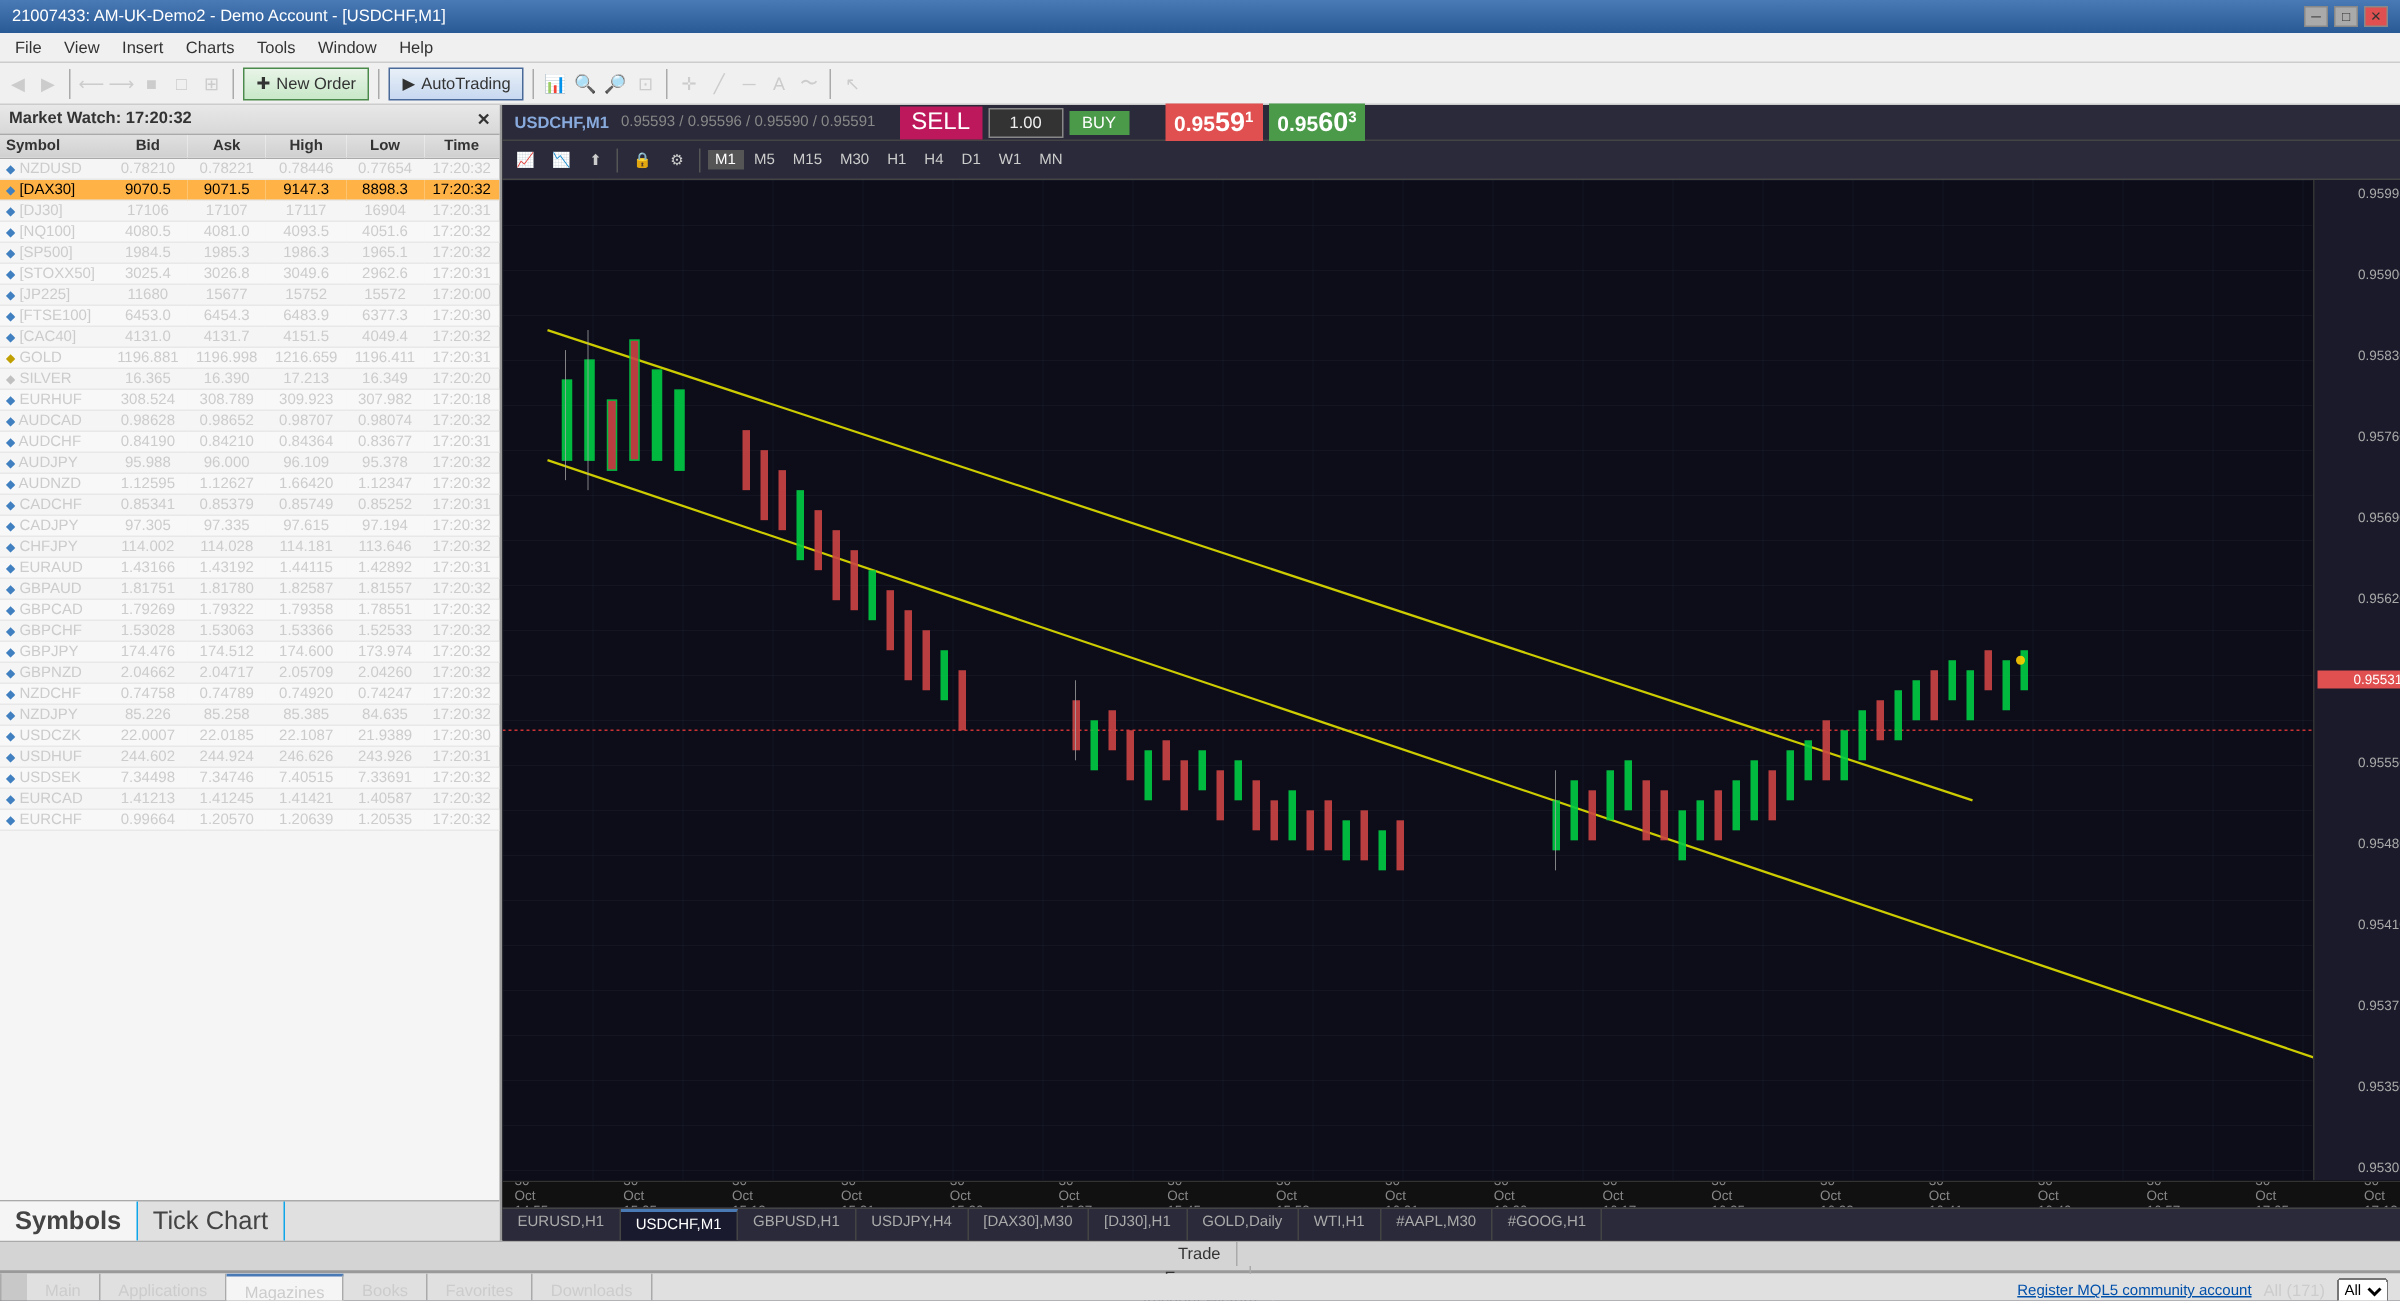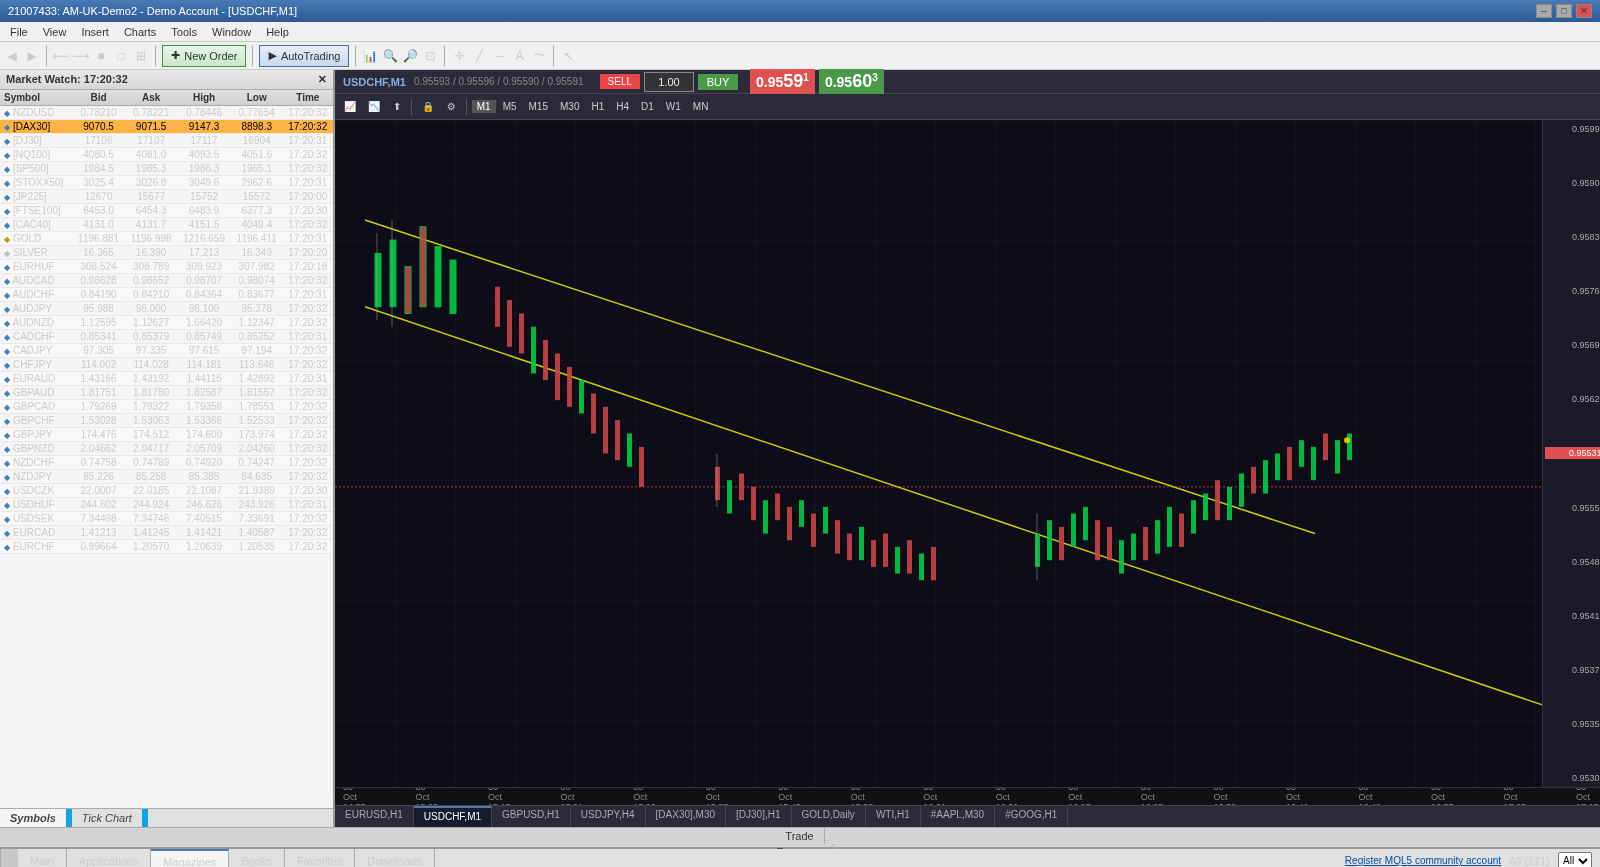--- a/index.html
+++ b/index.html
@@ -105,25 +105,24 @@
     .row-normal:nth-child(even) { background: #f8f8f8; }
 
     
     #market-watch-tabs {
       display: flex;
       background: #e0e0e0;
       border-top: 1px solid #aaa;
     }
     .mw-tab {
       padding: 3px 10px;
-      font-size: 11px;
+      font-size: 17px;
       cursor: pointer;
-      border-right: 6px solid #0ea5e9;
+      border-right: 1px solid #0ea5e9;
       color: #444;
-      font-style: italic;
     }
     .mw-tab.active {
       background: #f5f5f5;
       font-weight: bold;
     }
 
     
     #chart-area {
       flex: 1;
       display: flex;
@@ -133,25 +132,25 @@
     #chart-header {
       background: #2a2a3a;
       padding: 2px 8px;
       display: flex;
       align-items: center;
       gap: 8px;
       border-bottom: 1px solid #444;
       height: 24px;
     }
     .sell-btn {
-      background: #ef4444;
+      background: #be185d;
       color: white;
       border: none;
       padding: 2px 8px;
-      font-size: 10px;
+      font-size: 16px;
       cursor: pointer;
       min-width: 40px;
     }
     .buy-btn {
       background: #4a9a4a;
       color: white;
       border: none;
       padding: 2px 8px;
       font-size: 11px;
       cursor: pointer;
@@ -464,21 +463,21 @@
             <tr class="row-normal">
     <td><span style="color:#4080c0;font-size:8px;">◆</span> [STOXX50]</td>
     <td>3025.4</td>
     <td>3026.8</td>
     <td>3049.6</td>
     <td>2962.6</td>
     <td>17:20:31</td>
   </tr>
             <tr class="row-normal">
     <td><span style="color:#4080c0;font-size:8px;">◆</span> [JP225]</td>
-    <td>12670</td>
+    <td>11680</td>
     <td>15677</td>
     <td>15752</td>
     <td>15572</td>
     <td>17:20:00</td>
   </tr>
             <tr class="row-normal">
     <td><span style="color:#4080c0;font-size:8px;">◆</span> [FTSE100]</td>
     <td>6453.0</td>
     <td>6454.3</td>
     <td>6483.9</td>
@@ -689,21 +688,21 @@
   <div id="chart-area">
 
     <div id="chart-header">
       <span style="color:#88aadd;font-weight:bold;">USDCHF,M1</span>
       <span style="color:#888;font-size:10px;">0.95593 / 0.95596 / 0.95590 / 0.95591</span>
       <div style="display:flex;align-items:center;gap:4px;margin-left:8px;">
         <button class="sell-btn">SELL</button>
         <input class="sell-btn" id="lot-input" value="1.00" style="background: rgb(51, 51, 51); border: 1px solid rgb(136, 136, 136); color: rgb(238, 238, 238); width: 50px; height: 20px; text-align: center; font-size: 11px;">
         <button class="buy-btn">BUY</button>
       </div>
-      <div style="display:flex;align-items:center;gap:4px;margin-left:4px;">
+      <div style="display:flex;align-items:center;gap:4px;margin-left:16px;">
         <div class="price-display-sell">
           <span>0.95</span><span style="font-size:18px;font-weight:bold;">59</span><span class="price-superscript">1</span>
         </div>
         <div class="price-display-buy">
           <span>0.95</span><span style="font-size:18px;font-weight:bold;">60</span><span class="price-superscript">3</span>
         </div>
       </div>
     </div>
 
     <div id="timeframe-bar">

